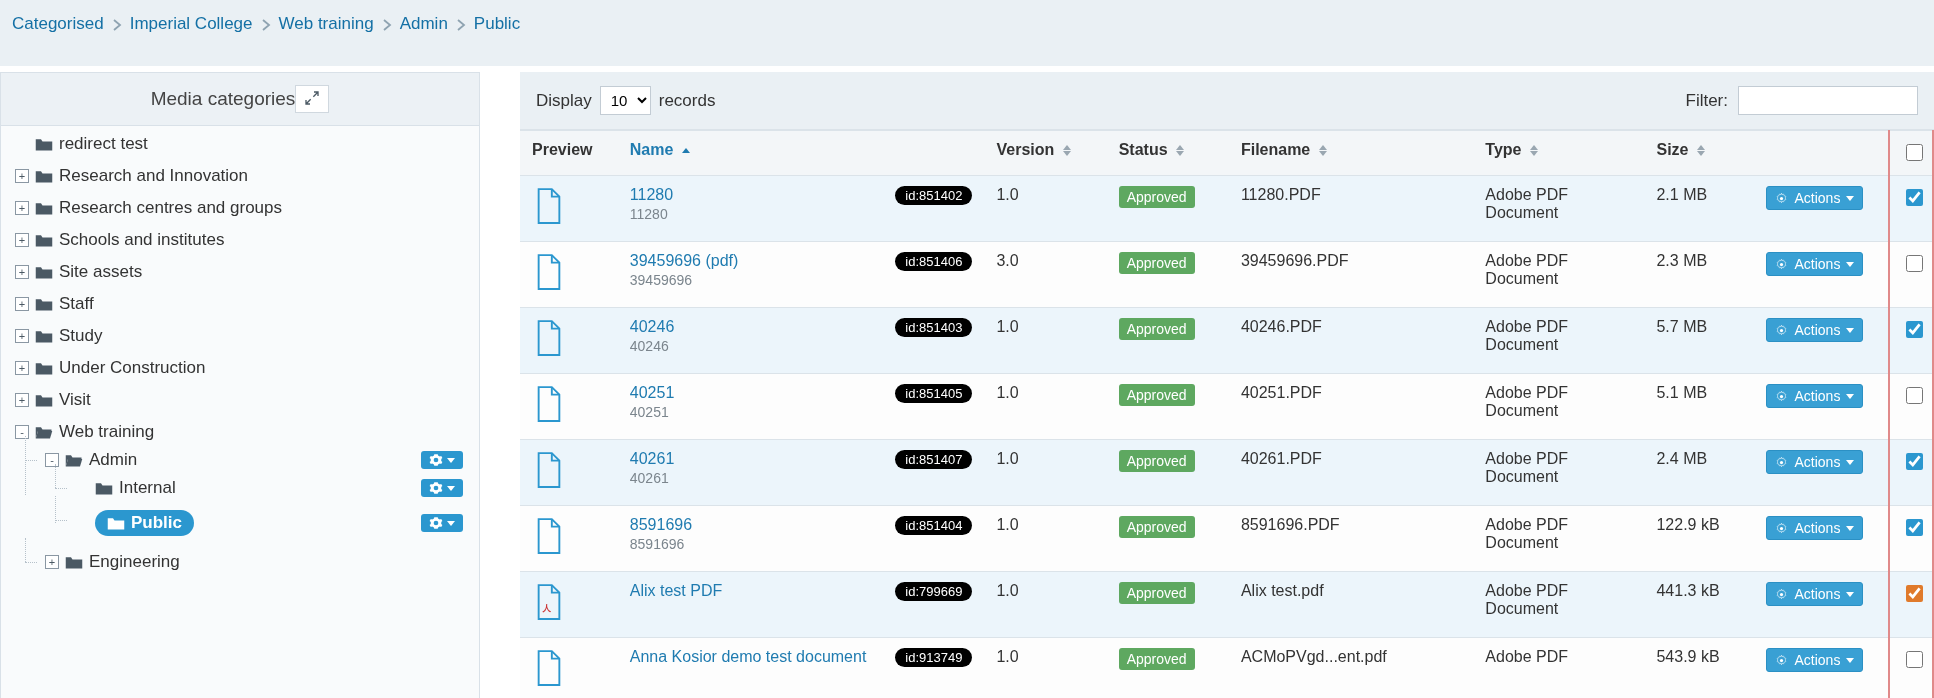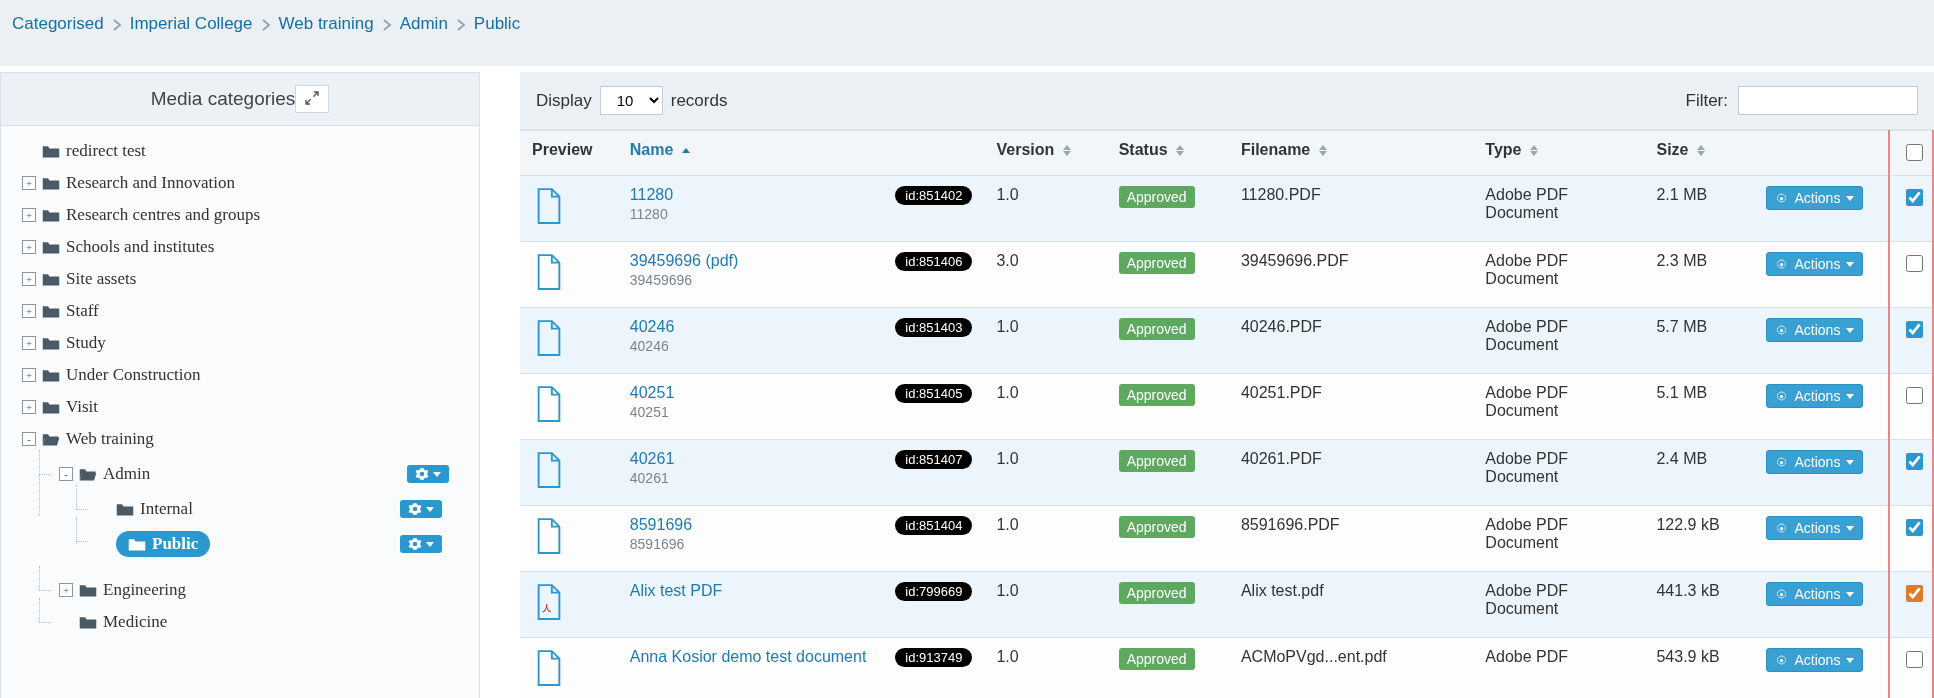--- a/index.html
+++ b/index.html
@@ -64,23 +64,22 @@
     background: #f9fbfc;
     border-left: 1px solid #d9e1e8;
     border-right: 1px solid #d9e1e8;
     border-bottom: 1px solid #d9e1e8;
     padding: 0;
     height: 610px;
     overflow: hidden;
   }
   .tree ul {
     list-style: none;
-    margin: 7px;
+    margin: 0;
     padding-left: 30px;
-    font-family: Liberation Serif, serif;
   }
   .tree > ul { padding-left: 8px; padding-top: 2px; }
   .tree li {
     position: relative;
     padding: 4px 0 4px 0;
   }
   .tree li::before {
     content: "";
     position: absolute;
     left: -14px;
@@ -165,21 +164,21 @@
     justify-content: space-between;
     background: #eaf0f4;
     padding: 14px 16px;
     border-bottom: 1px solid #dbe3e9;
     margin-top: 0;
   }
   .disp-group { display: flex; align-items: center; gap: 8px; color: #333; }
   .disp-select {
     border: 1px solid #c3ccd4;
     background: #fff;
-    padding: 4px 12px;
+    padding: 4px 6px;
     font-size: 15px;
   }
   .filter-group { display: flex; align-items: center; gap: 10px; }
   .filter-input {
     border: 1px solid #c3ccd4;
     padding: 5px 8px;
     width: 180px;
     font-size: 15px;
   }
 
@@ -475,31 +474,20 @@
                 <div class="node">
                   <span class="toggle">+</span>
                   <span class="folder-icon">
                     <svg width="18" height="15" viewBox="0 0 24 20" fill="currentColor">
                       <path d="M1 3 h7 l2 3 h13 v12 H1z"></path>
                     </svg>
                   </span>
                   <span class="label">Engineering</span>
                 </div>
               </li>
-              <li>
-                <div class="node">
-                  <span class="nolabel-toggle"></span>
-                  <span class="folder-icon">
-                    <svg width="18" height="15" viewBox="0 0 24 20" fill="currentColor">
-                      <path d="M1 3 h7 l2 3 h13 v12 H1z"></path>
-                    </svg>
-                  </span>
-                  <span class="label">Medicine</span>
-                </div>
-              </li>
             </ul>
           </li>
         </ul>
     </div>
   </div>
 
   <div class="right">
     <div class="table-controls">
       <div class="disp-group">
         <span>Display</span>

